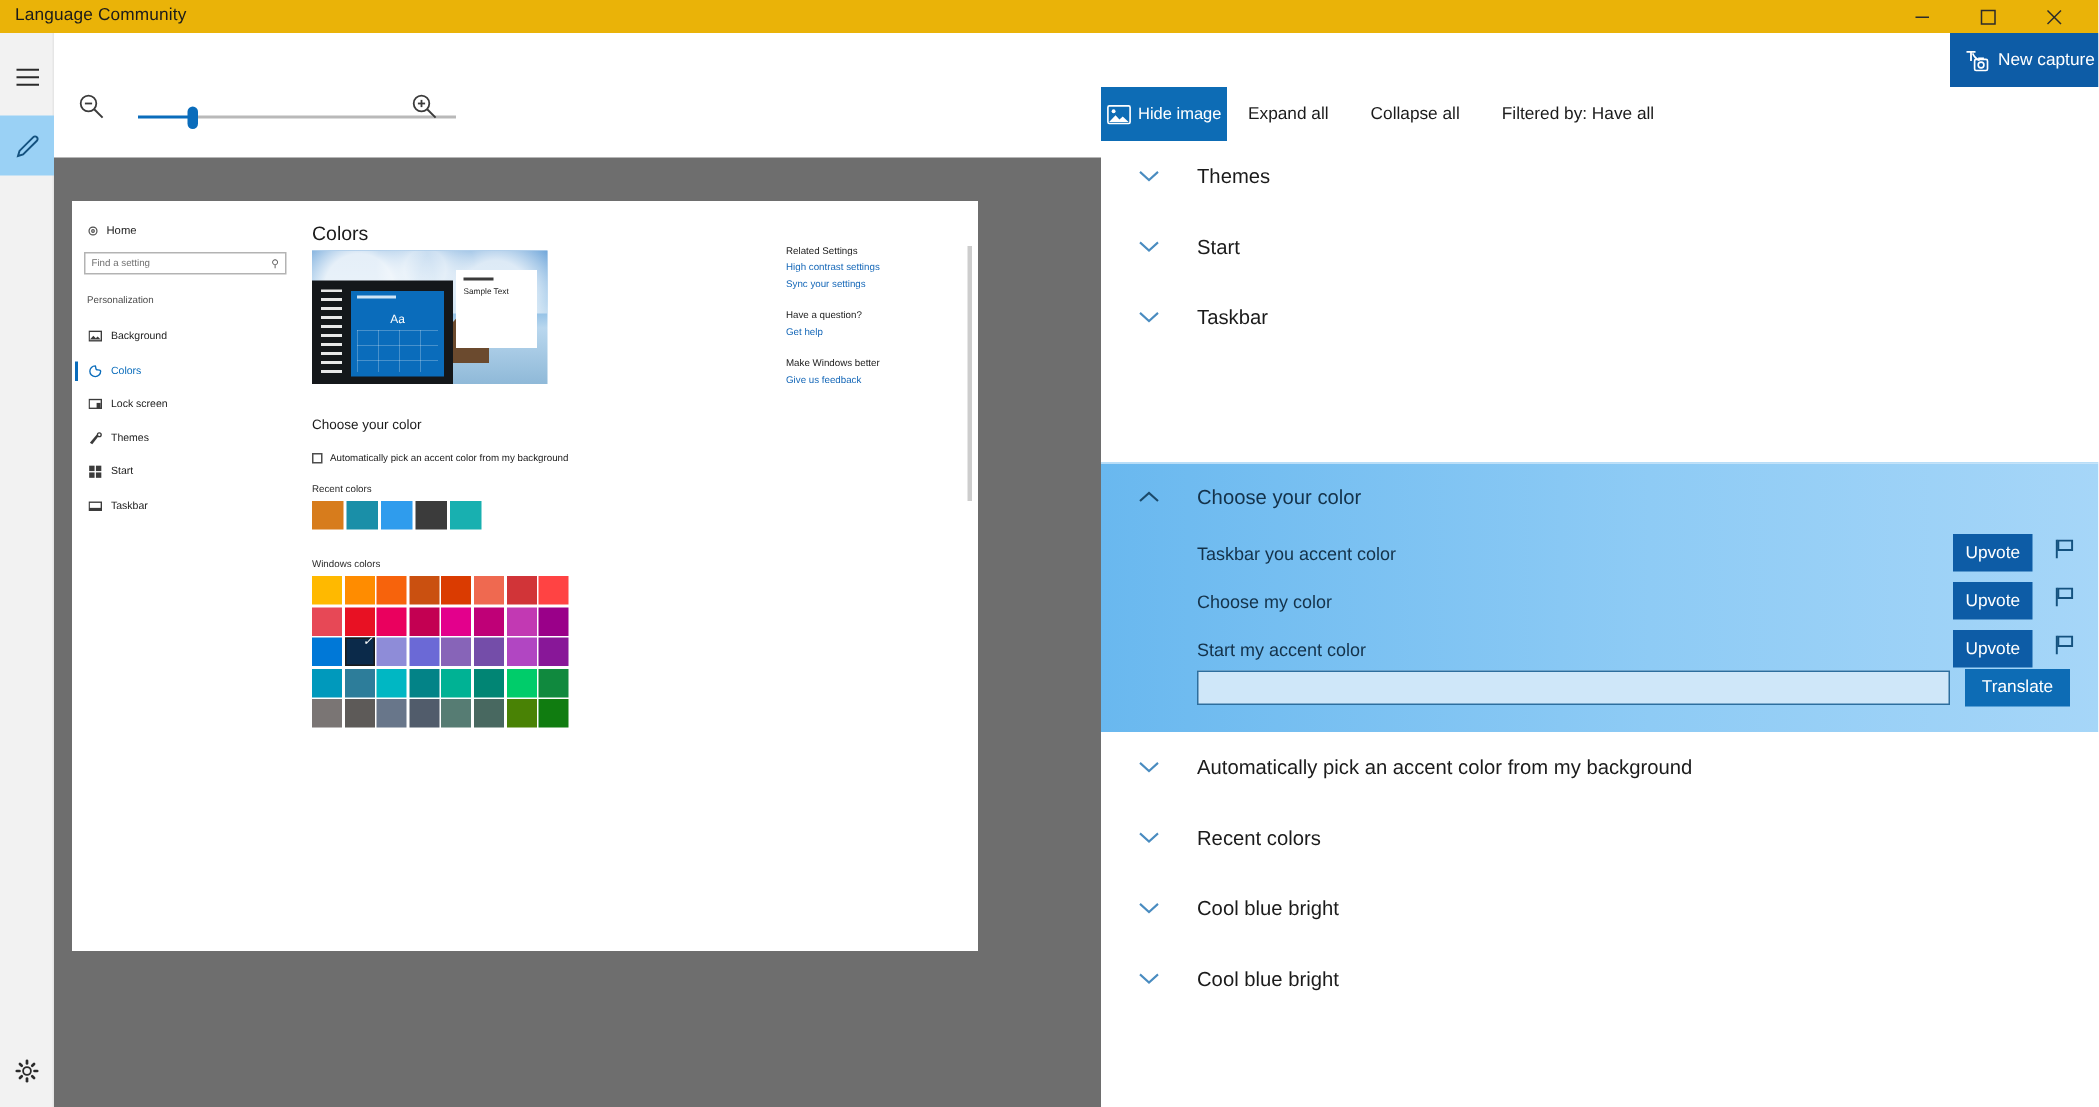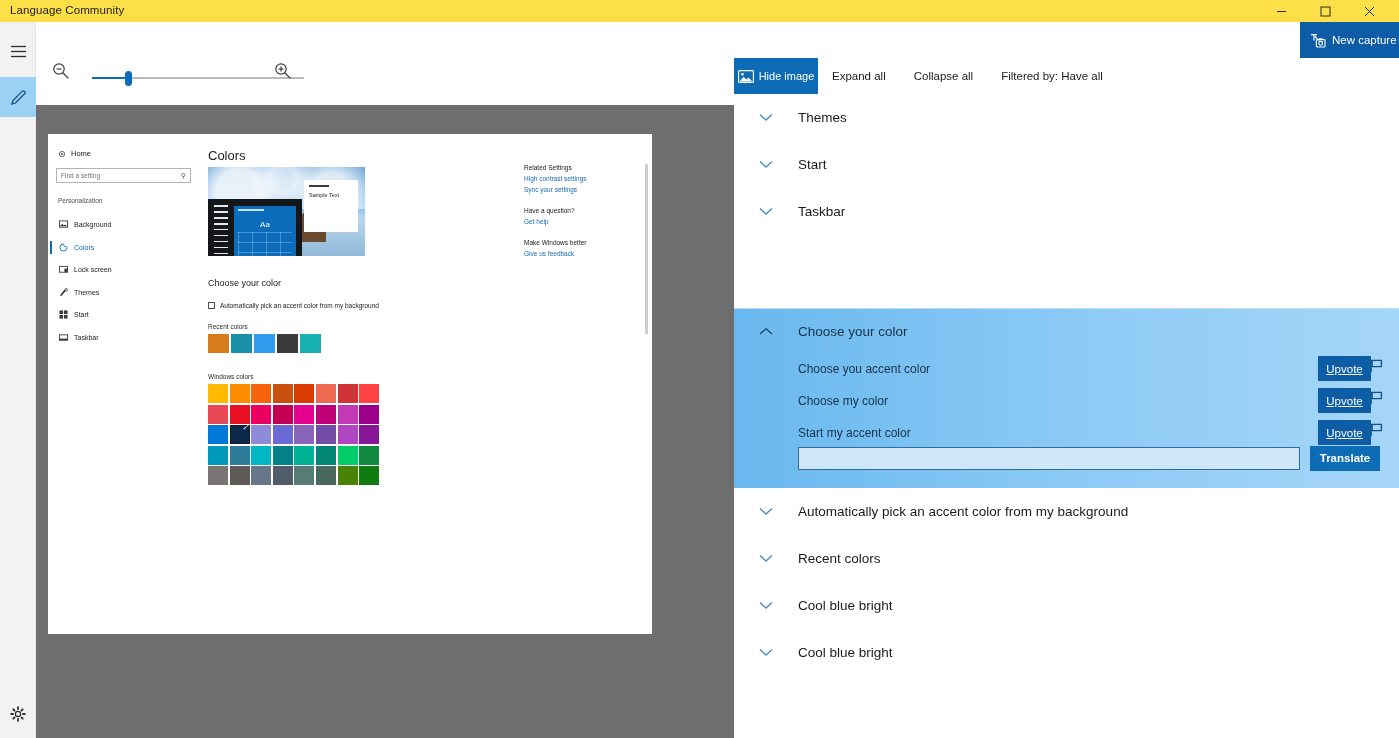--- a/index.html
+++ b/index.html
@@ -9,21 +9,21 @@
     font-family: "Liberation Sans", sans-serif;
     background: #ffffff;
     overflow: hidden;
     position: relative;
     color: #1b1b1b;
   }
 
   
   #titlebar {
     position: absolute; left: 0; top: 0; width: 1399px; height: 22px;
-    background: #fde047;
+    background: #eab308;
   }
   #app-title {
     position: absolute; left: 10px; top: 4px;
     font-size: 11.5px; color: #1b1b1b; letter-spacing: .1px;
   }
   .win-btn {
     position: absolute; top: 0; width: 44px; height: 22px;
     display: flex; align-items: center; justify-content: center;
     color: #2b2b2b;
   }
@@ -127,21 +127,21 @@
     background:
       radial-gradient(circle at 20% 60%, rgba(255,255,255,.85) 0 18%, rgba(255,255,255,0) 40%),
       radial-gradient(circle at 48% 30%, rgba(255,255,255,.7) 0 16%, rgba(255,255,255,0) 38%),
       radial-gradient(circle at 78% 70%, rgba(255,255,255,.8) 0 18%, rgba(255,255,255,0) 42%);
   }
   #st-preview .rock {
     position: absolute; left: 82px; top: 45px; width: 36px; height: 30px;
     background: #6b4a2e; clip-path: polygon(40% 0, 100% 65%, 100% 100%, 0 100%, 10% 40%);
   }
   #st-preview .startmenu {
-    position: absolute; left: 0; top: 32px; width: 94px; height: 69px; background: #14171a;
+    position: absolute; left: 0; top: 20px; width: 94px; height: 69px; background: #14171a;
   }
   #st-preview .startmenu .col {
     position: absolute; left: 6px; top: 6px; width: 14px; height: 58px;
     background: repeating-linear-gradient(#e8e8e8 0 1.5px, #14171a 1.5px 6px);
   }
   #st-preview .tilearea {
     position: absolute; left: 26px; top: 7px; width: 62px; height: 57px; background: #0a6cbb;
   }
   #st-preview .tilearea .hdr { position: absolute; left: 4px; top: 3px; width: 26px; height: 1.5px; background: #cfe4f5; }
   #st-preview .tilearea .aa {
@@ -219,42 +219,40 @@
   }
   #group-expanded .ghead { height: 44px; display: flex; align-items: center; }
   #group-expanded .ghead .chev { width: 64px; display: flex; justify-content: center; cursor: pointer; }
   #group-expanded .ghead .lbl { font-size: 13.5px; color: #14324a; }
   .sugg {
     position: relative; height: 32px; display: flex; align-items: center;
     padding-left: 64px;
   }
   .sugg .stext { font-size: 12px; color: #14324a; }
   .sugg .upvote {
-    position: absolute; right: 28px; top: 3px;
+    position: absolute; right: 44px; top: 3px;
     width: 53px; height: 25px; background: #0d5ca6; color: #fff;
     font-size: 11.5px; display: flex; align-items: center; justify-content: center;
     cursor: pointer;
-    text-decoration: underline;
   }
   .sugg .flag { position: absolute; right: 16px; top: 6px; cursor: pointer; }
   #translate-row {
     position: absolute; left: 64px; top: 136px; width: 585px; height: 26px;
     display: flex; align-items: center; gap: 10px;
   }
   #translate-input {
     width: 502px; height: 23px;
     background: #cfe7f9; border: 1px solid #2d6e9e;
     font-family: "Liberation Sans", sans-serif; font-size: 11px;
     color: #14324a; padding: 0 5px; outline: none;
   }
   #translate-btn {
     width: 70px; height: 25px; background: #0d6cb5; color: #fff;
     font-size: 11.5px; display: flex; align-items: center; justify-content: center;
     cursor: pointer;
-    font-weight: bold;
   }
   #pane-scrollbar {
     position: absolute; right: 0; top: 107px; width: 10px; height: 110px;
   }
   #pane-scrollbar .bar { width: 2px; height: 110px; background: #9a9a9a; margin-left: 5px; }
 </style>
 </head>
 <body>
 
 <div id="titlebar">
@@ -546,21 +544,21 @@
       <div class="ghead">
         <span class="chev">
           <svg width="14" height="9" viewBox="0 0 14 9">
             <polyline points="1,7 7,1.6 13,7" fill="none" stroke="#1b4a6b" stroke-width="1.4"></polyline>
           </svg>
         </span>
         <span class="lbl">Choose your color</span>
       </div>
       <div id="suggestions">
           <div class="sugg">
-            <span class="stext">Choose you accent color</span>
+            <span class="stext">Taskbar you accent color</span>
             <span class="upvote">Upvote</span>
             <span class="flag"><svg width="13" height="14" viewBox="0 0 13 14">
                 <line x1="1.2" y1="0.8" x2="1.2" y2="13.2" stroke="#14527f" stroke-width="1.3"></line>
                 <path d="M2.2 1.4h9.2v6.2H2.2z" fill="none" stroke="#14527f" stroke-width="1.3"></path>
               </svg></span>
           </div>
           <div class="sugg">
             <span class="stext">Choose my color</span>
             <span class="upvote">Upvote</span>
             <span class="flag"><svg width="13" height="14" viewBox="0 0 13 14">

